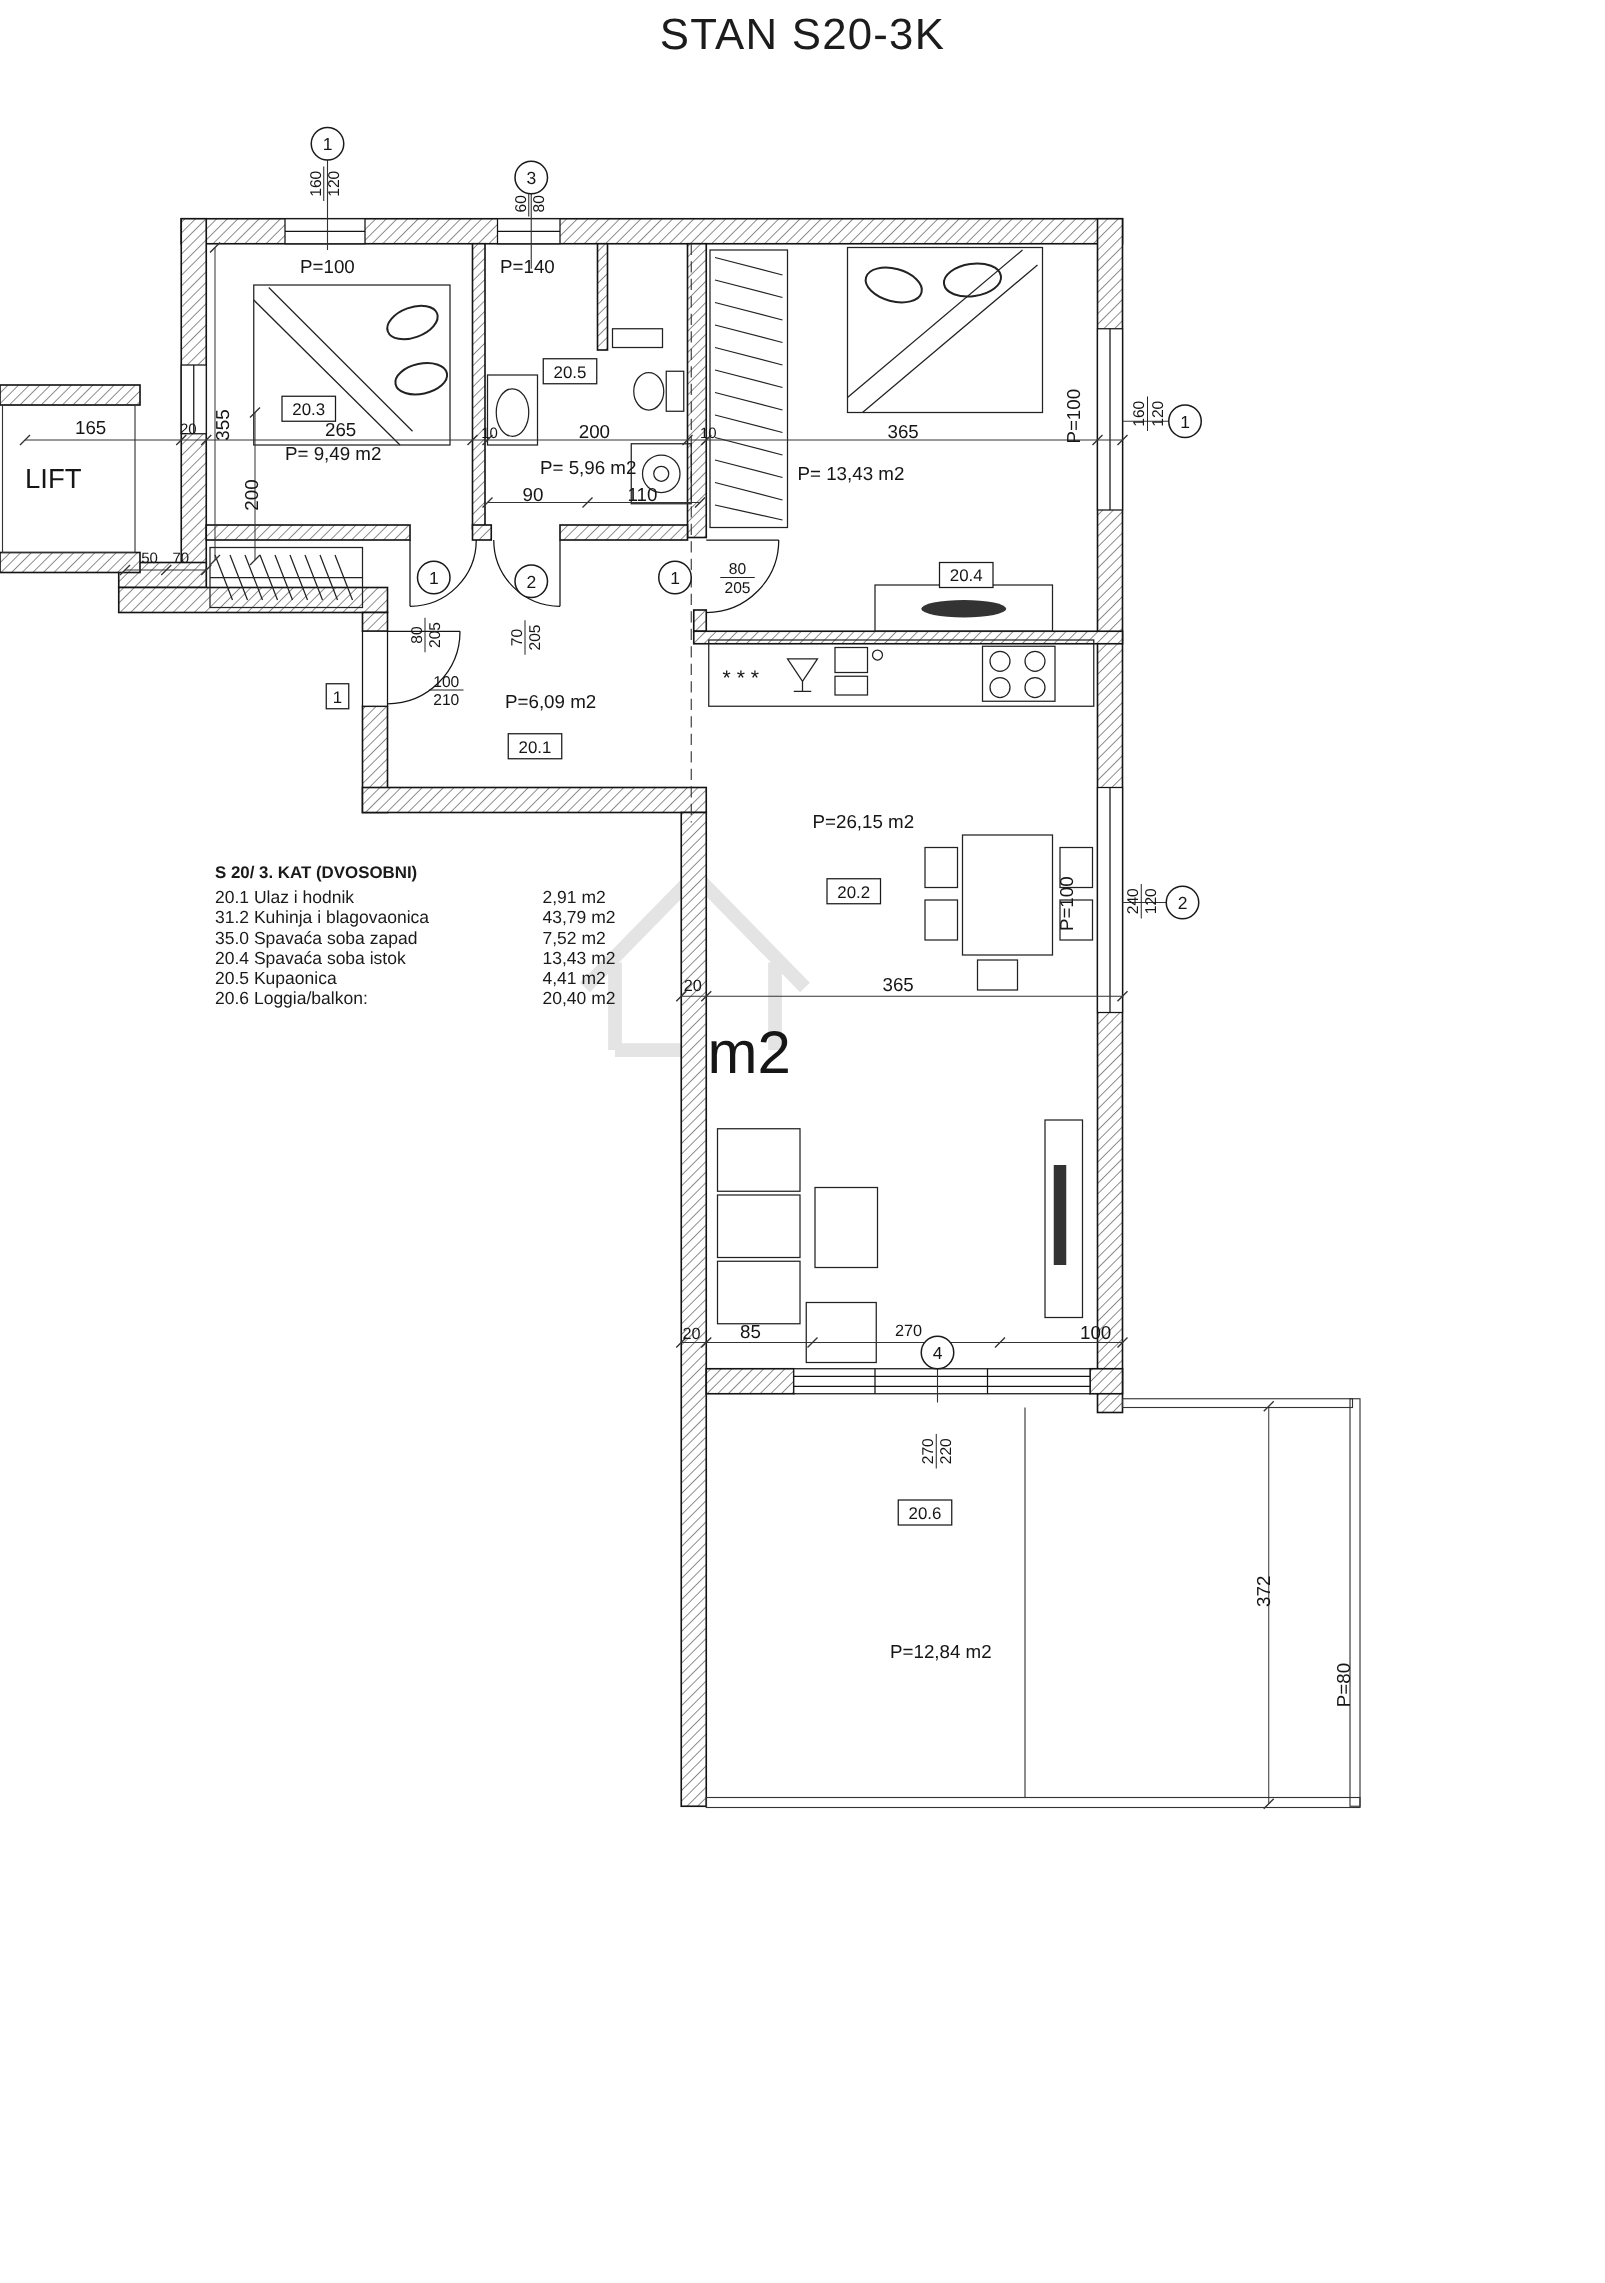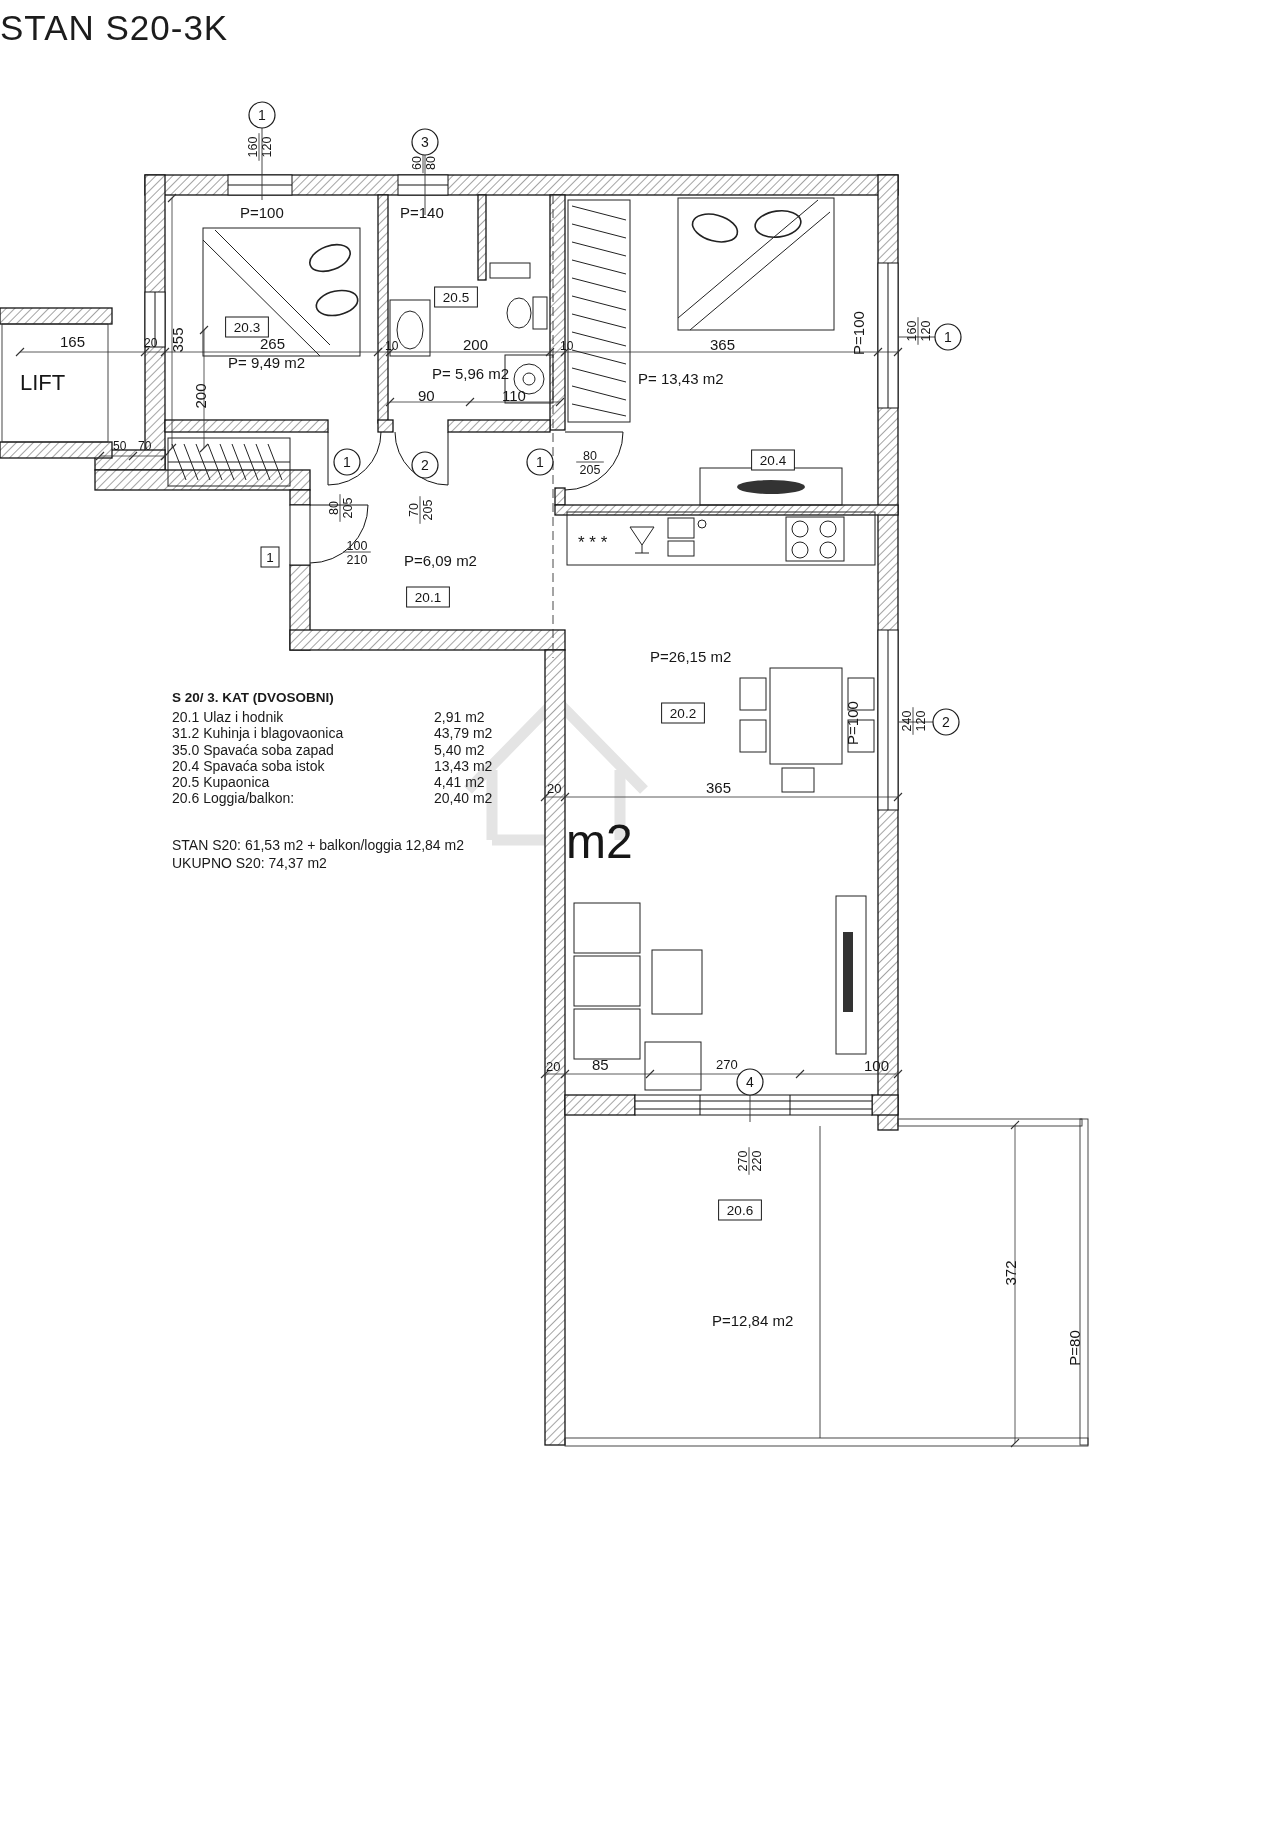--- a/index.html
+++ b/index.html
@@ -1,20 +1,20 @@
 <!DOCTYPE html>
 <html><head>
 <meta charset="utf-8">
 <style>
   *{margin:0;padding:0;box-sizing:border-box}
   html,body{width:1284px;height:1826px;background:#fff;overflow:hidden}
   body{font-family:"Liberation Sans",sans-serif;color:#1a1a1a;position:relative}
   #plan-svg{position:absolute;top:0;left:0}
   svg text{font-family:"Liberation Sans",sans-serif;fill:#161616}
-  #title{position:absolute;top:8px;left:0;width:1284px;
+  #title{position:absolute;top:8px;left:0;width:1284px;text-align:center;
          font-size:35px;font-weight:500;letter-spacing:1px;color:#1c1c1c}
   #legend{position:absolute;left:172px;top:690px;width:370px;font-size:14px;line-height:16.2px}
   .lg-head{font-weight:bold;font-size:13.5px;margin-bottom:3px}
   .lg-row{display:flex}
   .lg-label{width:262px}
   .lg-tot{margin-top:30px;line-height:18px}
 </style>
 </head>
 <body>
 
@@ -349,33 +349,29 @@
   <div class="lg-row">
       <div class="lg-label">20.1 Ulaz i hodnik</div>
       <div>2,91 m2</div>
     </div>
   <div class="lg-row">
       <div class="lg-label">31.2 Kuhinja i blagovaonica</div>
       <div>43,79 m2</div>
     </div>
   <div class="lg-row">
       <div class="lg-label">35.0 Spavaća soba zapad</div>
-      <div>5,40 m2</div>
+      <div>7,52 m2</div>
     </div>
   <div class="lg-row">
       <div class="lg-label">20.4 Spavaća soba istok</div>
       <div>13,43 m2</div>
     </div>
   <div class="lg-row">
       <div class="lg-label">20.5 Kupaonica</div>
       <div>4,41 m2</div>
     </div>
   <div class="lg-row">
       <div class="lg-label">20.6 Loggia/balkon:</div>
       <div>20,40 m2</div>
     </div>
-  <div class="lg-tot">
-    <div>STAN S20: 61,53 m2 + balkon/loggia 12,84 m2</div>
-    <div>UKUPNO S20: 74,37 m2</div>
-  </div>
 </div>
 
 <h1 id="title">STAN S20-3K</h1>
 
 </body></html>

